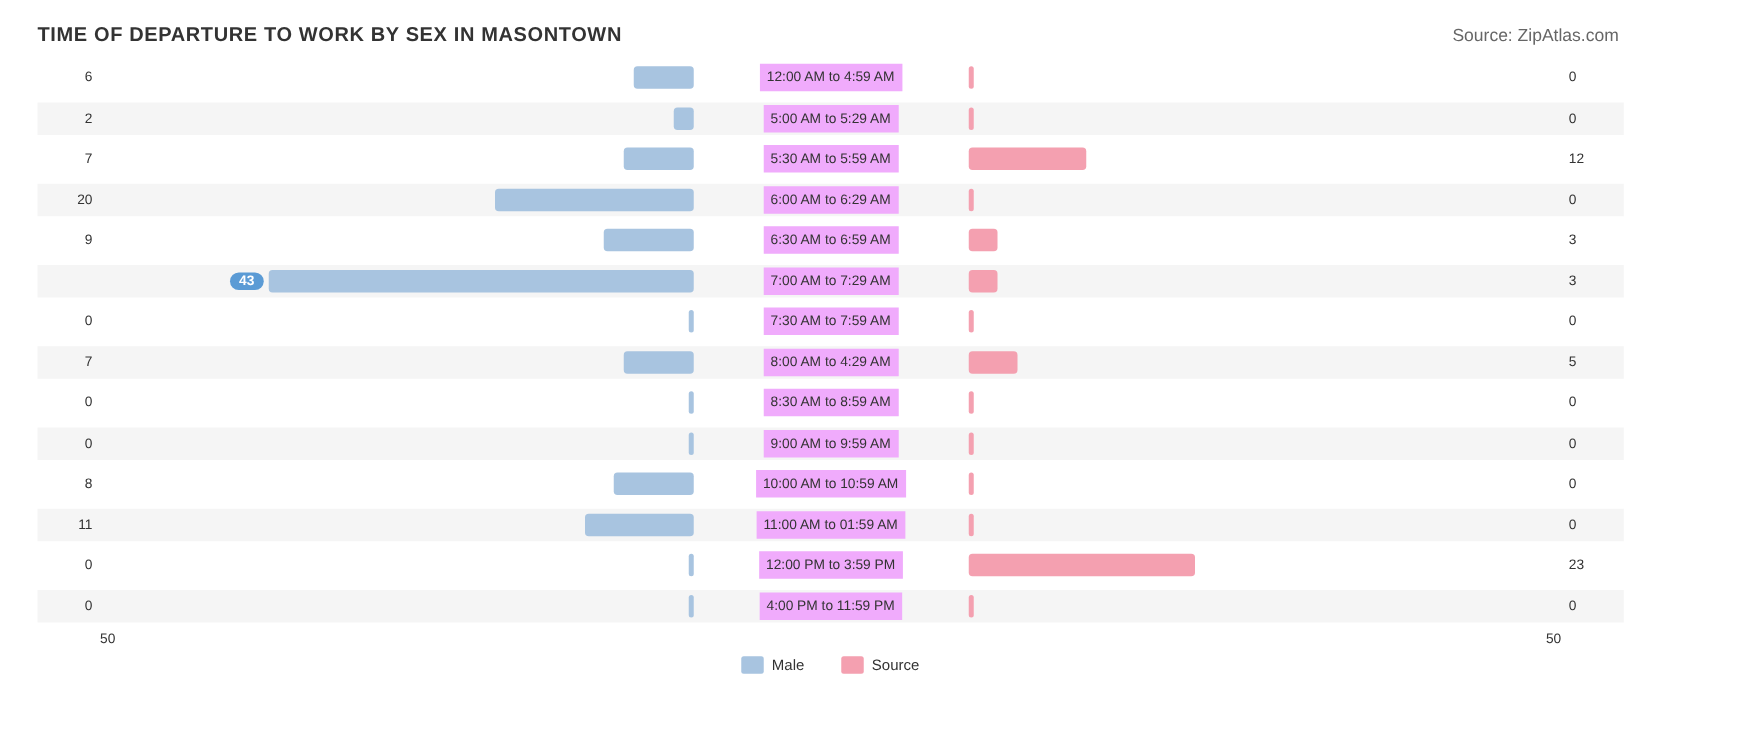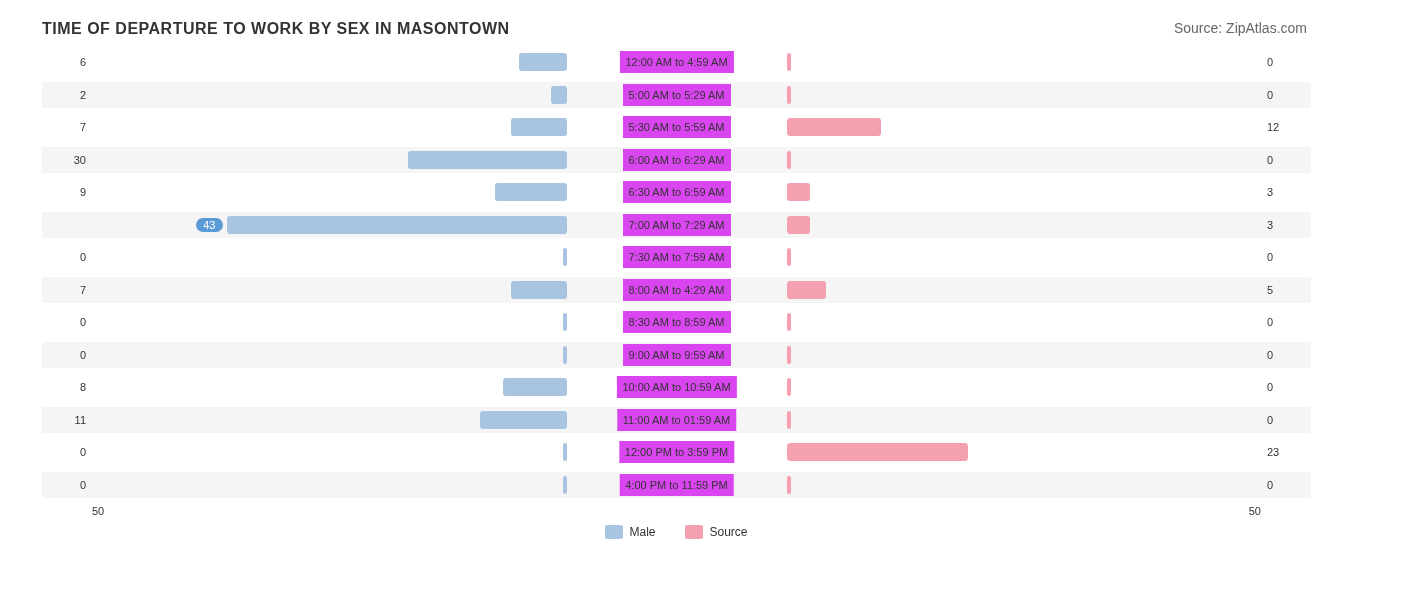--- a/index.html
+++ b/index.html
@@ -8,21 +8,20 @@
       background: #fff;
       width: 1406px;
       height: 595px;
       overflow: hidden;
     }
     .chart-container {
       width: 1329px;
       height: 595px;
       padding: 20px 30px 50px 30px;
       position: relative;
-      margin-left: 12px;
     }
     .chart-title {
       font-size: 16px;
       font-weight: bold;
       color: #333;
       text-transform: uppercase;
       letter-spacing: 0.5px;
       margin-bottom: 8px;
     }
     .source-text {
@@ -63,21 +62,21 @@
       display: flex;
       align-items: center;
       justify-content: center;
       position: relative;
       height: 100%;
     }
     .label-center {
       position: absolute;
       left: 50%;
       transform: translateX(-50%);
-      background: #d946ef;
+      background: #f0abfc;
       font-size: 11px;
       color: #333;
       white-space: nowrap;
       z-index: 2;
       padding: 0 6px;
       text-align: center;
       line-height: 22px;
     }
     .bar-left-wrap {
       position: absolute;
@@ -145,21 +144,21 @@
       width: 18px;
       height: 14px;
       border-radius: 2px;
     }
     .value-badge {
       background: #5b9bd5;
       color: white;
       border-radius: 10px;
       padding: 1px 7px;
       font-size: 11px;
-      font-weight: normal;
+      font-weight: bold;
     }
   </style>
 </head>
 <body>
 
 <div class="chart-container">
   <div class="chart-title">TIME OF DEPARTURE TO WORK BY SEX IN MASONTOWN</div>
   <div class="source-text">Source: ZipAtlas.com</div>
 
   <div class="chart-area">
@@ -200,21 +199,21 @@
         <div class="bar bar-male" style="width:55.348837209302324px; margin-left:4px;"></div>
       </div>
       <div class="label-center">5:30 AM to 5:59 AM</div>
       <div class="bar-right-wrap" style="left: calc(50% + 110px);">
         <div class="bar bar-female" style="width:94.88372093023256px; margin-right:4px;"></div>
       </div>
     </div>
     <div class="right-value">12</div>
   </div>
         <div class="bar-row row-bg-odd">
-    <div class="left-value">30</div>
+    <div class="left-value">20</div>
     <div class="bars-center">
       <div class="bar-left-wrap" style="right: calc(50% + 110px);">
 
         <div class="bar bar-male" style="width:158.13953488372093px; margin-left:4px;"></div>
       </div>
       <div class="label-center">6:00 AM to 6:29 AM</div>
       <div class="bar-right-wrap" style="left: calc(50% + 110px);">
         <div class="bar bar-female" style="width:4px; margin-right:4px;"></div>
       </div>
     </div>

